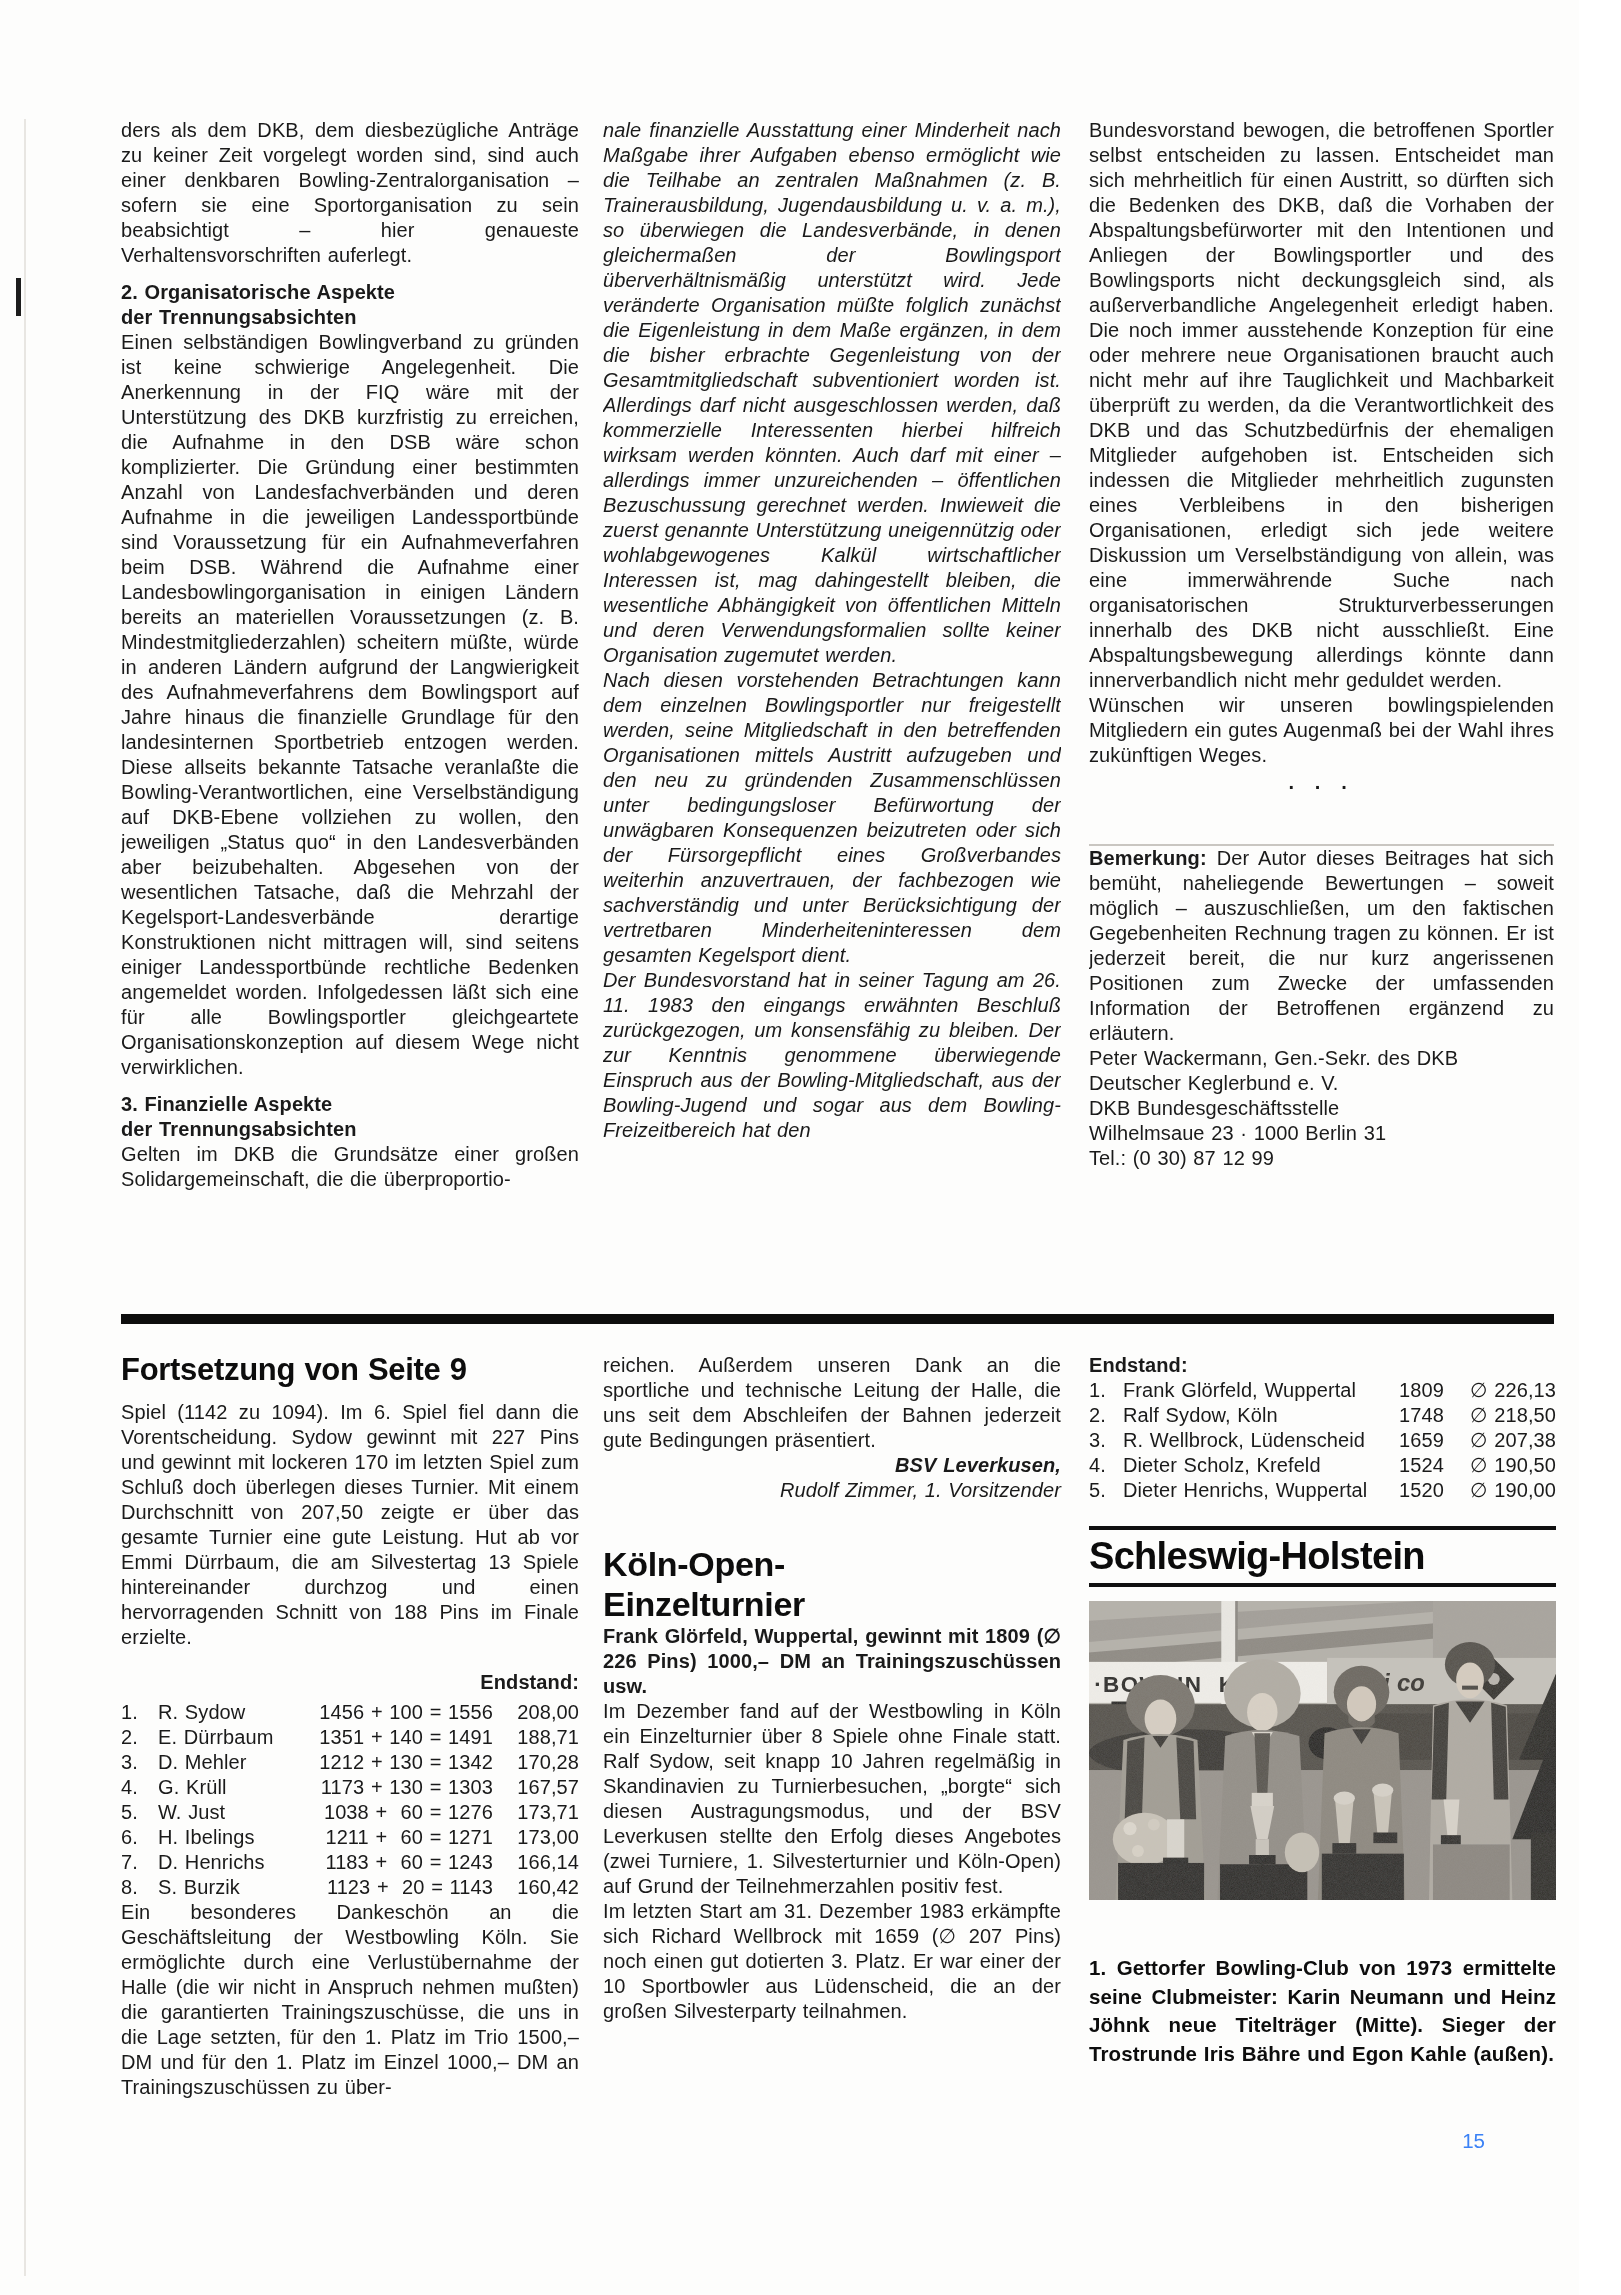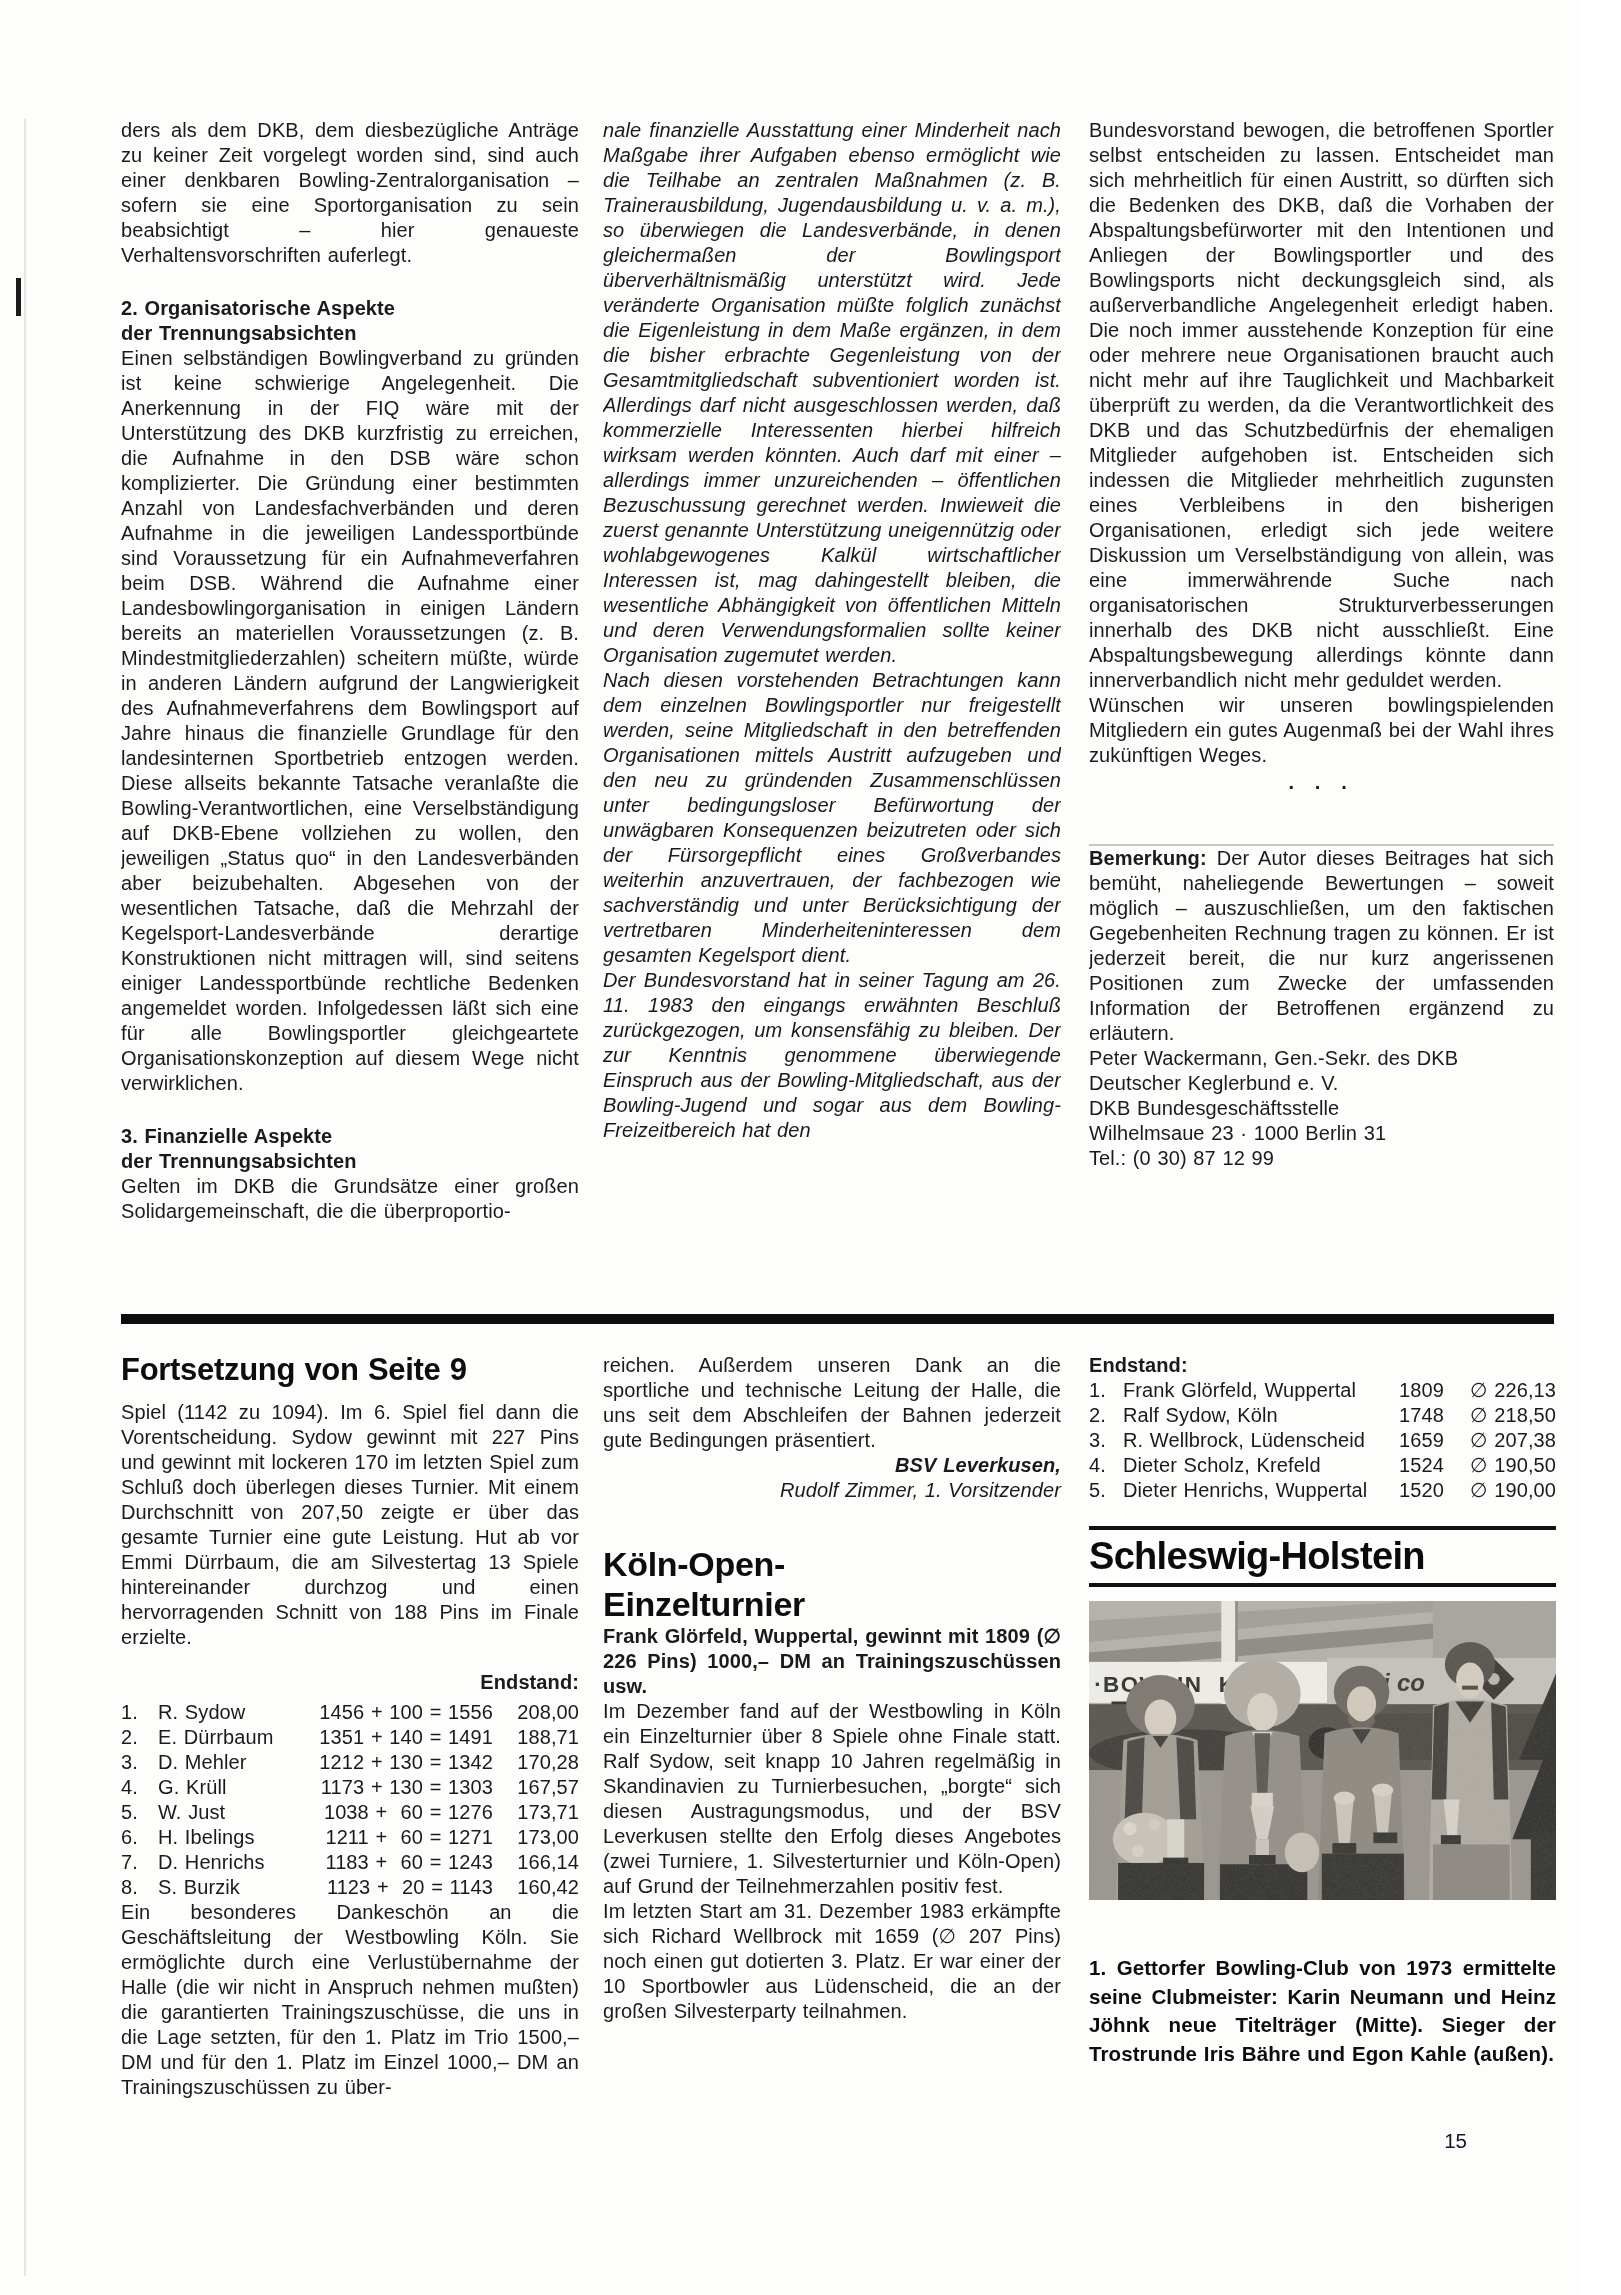--- a/index.html
+++ b/index.html
@@ -7,21 +7,21 @@
     position:relative; width:1579px; height:2295px;
     background:#fdfdfc; overflow:hidden;
     font-family:"Liberation Sans", sans-serif;
     color:#1a1a1a;
     text-rendering:optimizeLegibility;
   }
   
   .bodytext { font-size:20px; line-height:25px; text-align:justify; letter-spacing:0.1px; word-spacing:1px; }
   .bodytext p { margin:0; }
   .subhead { font-weight:bold; line-height:25px; }
-  .subhead.first { margin-top:28px; }
+  .subhead.first { margin-top:12px; }
   .col { position:absolute; top:118px; }
   #top-col-1 { left:121px;  width:458px;  height:1191px; overflow:hidden; }
   #top-col-2 { left:603px;  width:458px;  height:1191px; overflow:hidden;font-style:italic; }
   #top-col-3 { left:1089px; width:465px;  height:1191px; overflow:hidden; }
   .dots { text-align:center; letter-spacing:6.6px; margin-top:6.6px; font-weight:bold; }
   .faint-rule { height:2.6px; background:#c9c6c1; margin-top:44px; }
   .note { margin-top:37px; }
   .note-label { font-weight:bold; }
   .sig-line { line-height:25px; }
   
@@ -48,21 +48,21 @@
   .t2-row { display:flex; line-height:25px; white-space:pre; }
   .t2-pos  { width:34px; flex:none; }
   .t2-name { flex:1; }
   .t2-pins { width:66px; flex:none; text-align:right; }
   .t2-avg  { width:112px; flex:none; text-align:right; }
   .sh-rule { height:4px; background:#101010; }
   .sh-rule.top { margin-top:22.5px; }
   .sh-title { font-size:38px; font-weight:bold; letter-spacing:-0.7px; line-height:53px; color:#0b0b0b; }
   .photo-wrap { margin-top:14.6px; line-height:0; }
   .caption { margin-top:54px; font-size:20.5px; line-height:28.5px; font-weight:bold; text-align:justify; color:#0d0d0d; }
-  .page-number { position:absolute; top:2129px; right:112px; font-size:20.5px; color:#0f172a; }
+  .page-number { position:absolute; top:2129px; right:94px; font-size:20.5px; color:#3b82f6; }
   
   .edge-dash { position:absolute; left:16px; top:278px; width:4.6px; height:38px; background:#1c1c1c; }
   .edge-streak { position:absolute; left:24px; top:119px; width:2px; height:2157px; background:#e8e6e2; }
 </style>
 </head>
 <body>
 
 <div class="page">
 
   <div class="edge-streak"></div>

